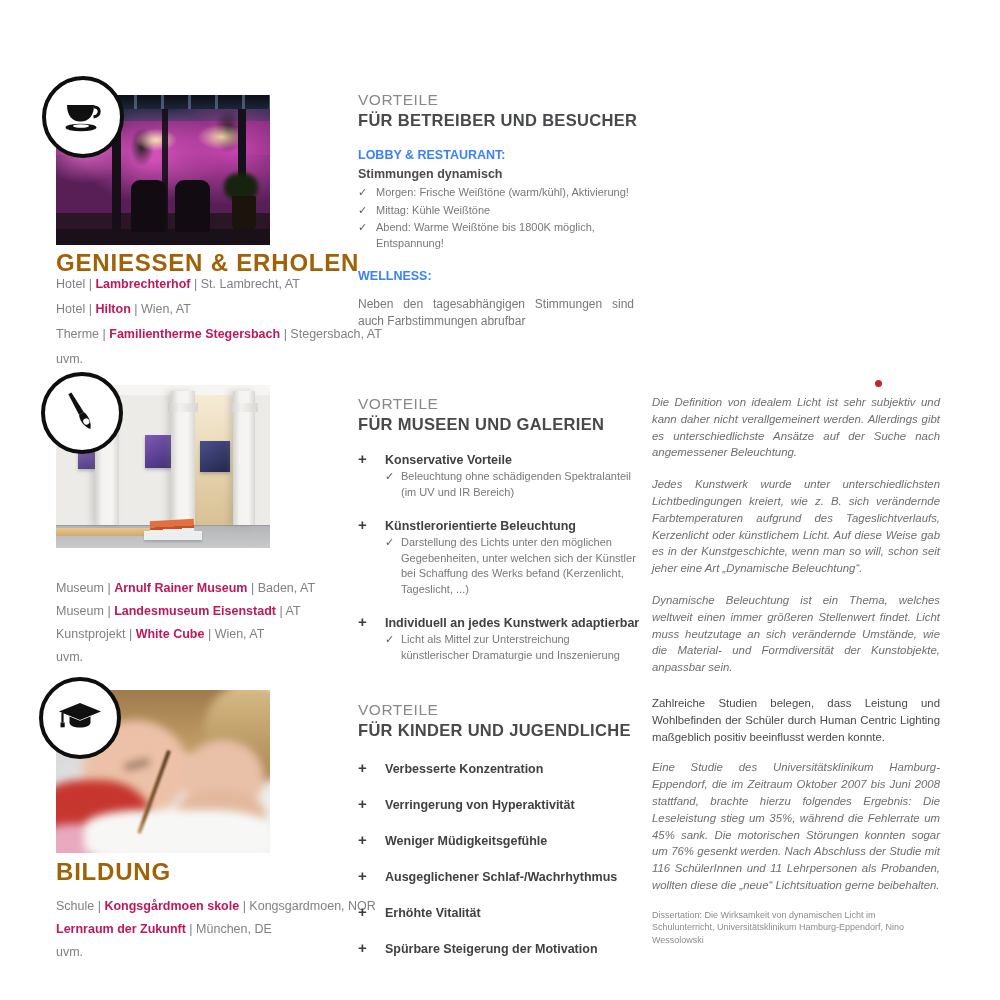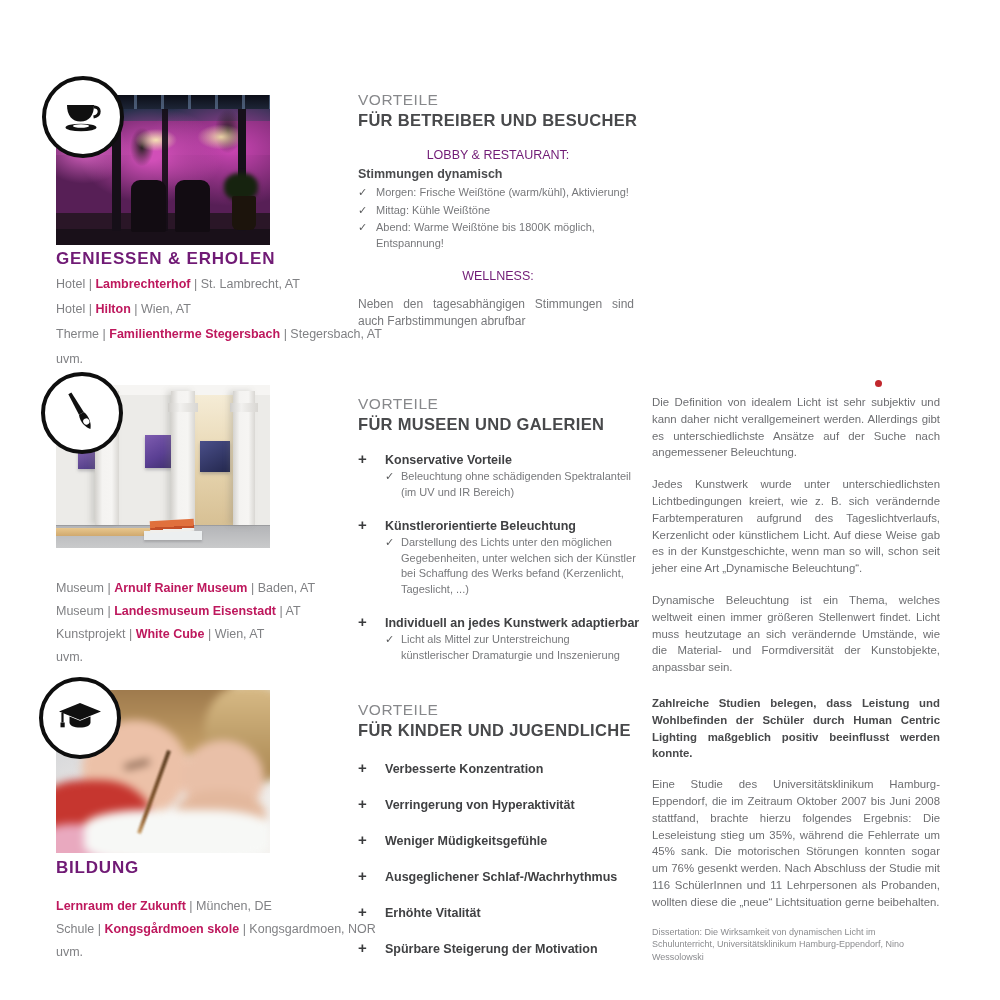--- a/index.html
+++ b/index.html
@@ -76,56 +76,56 @@
   .b-shirt{left:-18px;top:98px;width:122px;height:95px;background:#c6362f;border-radius:42%;}
   .b-sleeve{left:-12px;top:142px;width:82px;height:52px;background:#e9a9bf;border-radius:42%;}
   .b-hair2{left:156px;top:2px;width:92px;height:100px;background:linear-gradient(180deg,#d9bc88,#a8854f);border-radius:46%;}
   .b-face2{left:134px;top:58px;width:82px;height:76px;background:#e9c0a8;}
   .b-hands{left:126px;top:108px;width:92px;height:56px;background:#e3b89d;border-radius:46%;}
   .b-paper{left:36px;top:128px;width:186px;height:52px;background:#f7f8f6;border-radius:32%;}
   .pencil{position:absolute;left:96px;top:58px;width:4px;height:88px;transform:rotate(20deg);
           background:linear-gradient(#5a3d22,#8a5a2e 80%,#caa06a);filter:blur(.8px);z-index:2;}
 
   
-  .sec-title{position:absolute;left:56px;margin:0;font-size:17px;font-weight:bold;color:#701a75;
+  .sec-title{position:absolute;left:56px;margin:0;font-size:24px;font-weight:bold;color:#a16207;
              letter-spacing:.8px;white-space:nowrap;}
   #title1{top:249px;} #title2{top:556px;} #title3{top:858px;}
   .refs{position:absolute;left:56px;white-space:nowrap;}
   #refs1{top:277px;} #refs2{top:581px;} #refs3{top:899px;}
   .ref-line{margin:0 0 11px 0;font-size:12.5px;line-height:14px;color:#808184;}
   #refs2 .ref-line, #refs3 .ref-line{margin-bottom:9px;}
   .ref-line .b{font-weight:bold;color:#be185d;}
 
   
   .midcol{position:absolute;left:358px;width:280px;}
   #mid1{top:91px;} #mid2{top:395px;} #mid3{top:701px;}
   .kicker{margin:0;font-size:15.5px;letter-spacing:.5px;color:#87888b;font-weight:400;}
   .vheading{margin:2px 0 0 0;font-size:16.5px;letter-spacing:.3px;color:#48494b;font-weight:700;}
   .group{margin-top:18px;}
-  .group-label{font-size:12.5px;font-weight:normal;color:#701a75;text-align:center;}
+  .group-label{font-size:12.5px;font-weight:bold;color:#3b82f6;}
   .group-sublabel{font-size:12.5px;font-weight:bold;color:#4a4b4d;margin-top:5px;}
   .check-list{margin-top:4px;}
   .check-row{display:flex;margin-top:2px;}
   .ck{width:18px;flex:none;font-size:11px;color:#58595b;line-height:15.5px;}
   .ct{font-size:11px;color:#77787b;line-height:15.5px;}
   .group-text{margin-top:13px;font-size:12px;color:#77787b;line-height:16.5px;text-align:justify;width:276px;}
   .plus-group{margin-top:16px;}
   .plus-row{display:flex;align-items:baseline;}
   .plus-row.spaced{margin-top:19px;}
   .plus{width:27px;flex:none;font-size:15px;font-weight:bold;color:#3a3b3d;}
   .plus-label{font-size:12.5px;font-weight:bold;color:#404143;white-space:nowrap;}
   .sub-checks{margin-left:27px;margin-top:2px;}
   .sub-checks .ck{width:16px;}
 
   
   .rightcol{position:absolute;left:652px;width:288px;}
   #right2{top:394px;} #right3{top:695px;}
-  .jpara{margin:0 0 15px 0;font-size:11.4px;line-height:16.8px;color:#6d6e71;text-align:justify;}
+  .jpara{margin:0 0 15px 0;font-size:11.4px;line-height:16.8px;color:#6d6e71;text-align:justify;font-style:italic;}
   .jpara:last-child{margin-bottom:0;}
-  .bold-para{margin:0;font-size:11.4px;line-height:16.8px;color:#48494b;font-weight:bold;text-align:justify;}
+  .bold-para{margin:0;font-size:11.4px;line-height:16.8px;color:#48494b;font-weight:normal;text-align:justify;}
   #right3 .single{margin-top:14px;}
   .footnote{margin:2px 0 0 0;font-size:9px;line-height:12.5px;color:#8b8c8f;}
   .red-dot{position:absolute;left:875px;top:380px;width:7px;height:7px;border-radius:50%;}
 </style>
 </head>
 <body>
 
 <div class="canvas">
 
   <div class="badge" id="badge1">
@@ -272,22 +272,22 @@
       <div class="blob b-sleeve"></div>
       <div class="blob b-hair2"></div>
       <div class="blob b-face2"></div>
       <div class="blob b-hands"></div>
       <div class="blob b-paper"></div>
     </div>
     <div class="pencil"></div>
   </div>
   <h2 class="sec-title" id="title3">BILDUNG</h2>
   <div class="refs" id="refs3">
+      <p class="ref-line"><span>Schule | </span><span class="b">Kongsgårdmoen skole</span><span> | Kongsgardmoen, NOR</span></p>
       <p class="ref-line"><span class="b">Lernraum der Zukunft</span><span> | München, DE</span></p>
-      <p class="ref-line"><span>Schule | </span><span class="b">Kongsgårdmoen skole</span><span> | Kongsgardmoen, NOR</span></p>
       <p class="ref-line"><span>uvm.</span></p>
     </div>
 
   <div class="midcol" id="mid3">
     <p class="kicker">VORTEILE</p>
     <p class="vheading">FÜR KINDER UND JUGENDLICHE</p>
     <div>
         <div class="plus-row spaced">
           <span class="plus">+</span>
           <span class="plus-label">Verbesserte Konzentration</span>

